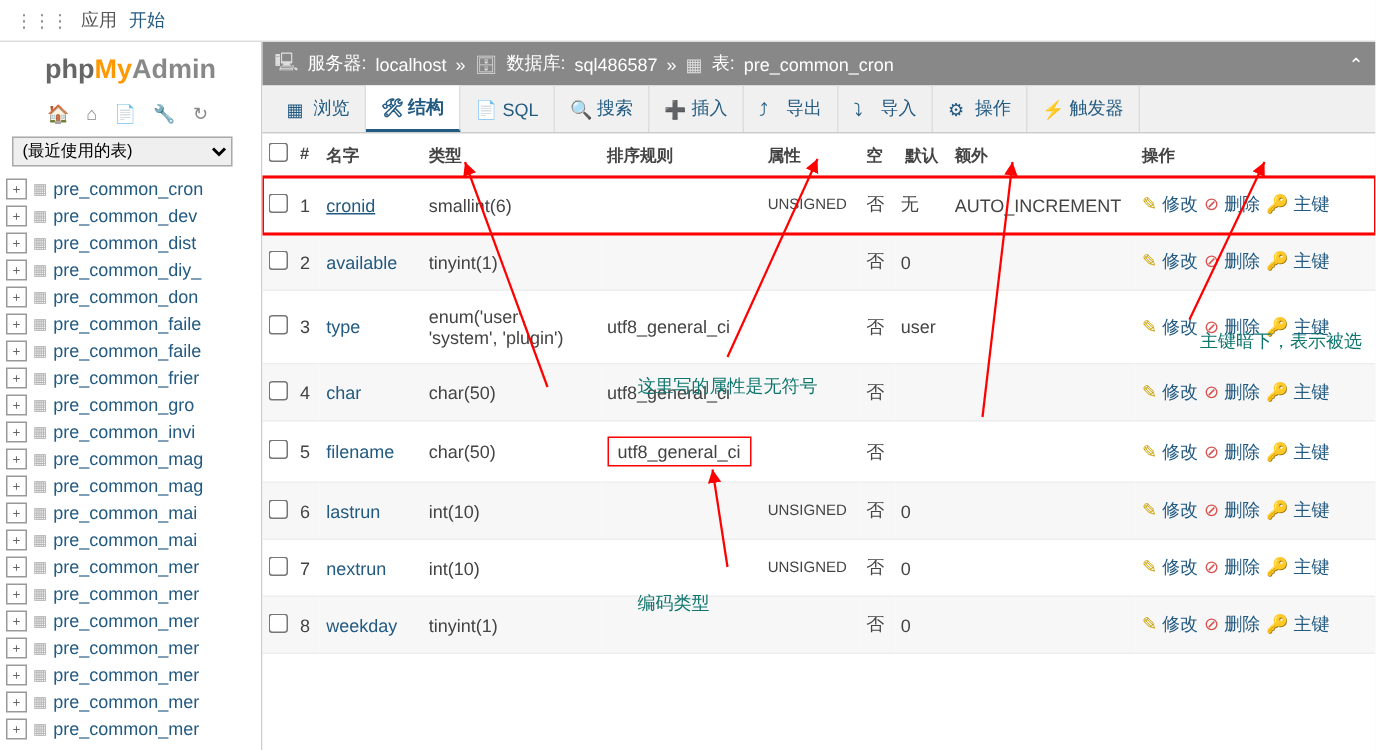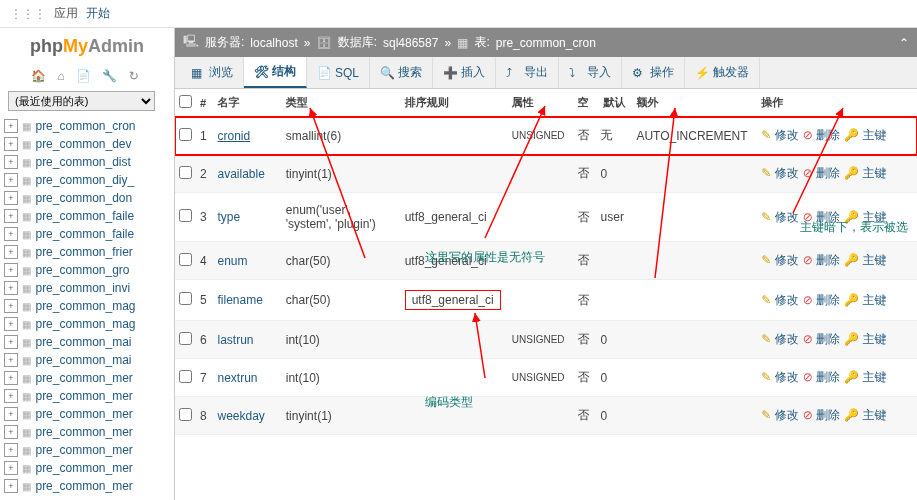--- a/index.html
+++ b/index.html
@@ -273,21 +273,21 @@
               <td>utf8_general_ci</td>
               <td class="small"></td>
               <td>否</td>
               <td>user</td>
               <td></td>
               <td><span class="acts"><span class="act"><span class="pen">✎</span> 修改</span><span class="act"><span class="x">⊘</span> 删除</span><span class="act"><span class="key">🔑</span> 主键</span></span></td>
             </tr>
             <tr class="odd">
               <td><input type="checkbox" style=""></td>
               <td>4</td>
-              <td><span class="colname ">enum</span></td>
+              <td><span class="colname ">char</span></td>
               <td>char(50)</td>
               <td>utf8_general_ci</td>
               <td class="small"></td>
               <td>否</td>
               <td></td>
               <td></td>
               <td><span class="acts"><span class="act"><span class="pen">✎</span> 修改</span><span class="act"><span class="x">⊘</span> 删除</span><span class="act"><span class="key">🔑</span> 主键</span></span></td>
             </tr>
             <tr class="even">
               <td><input type="checkbox" style=""></td>

